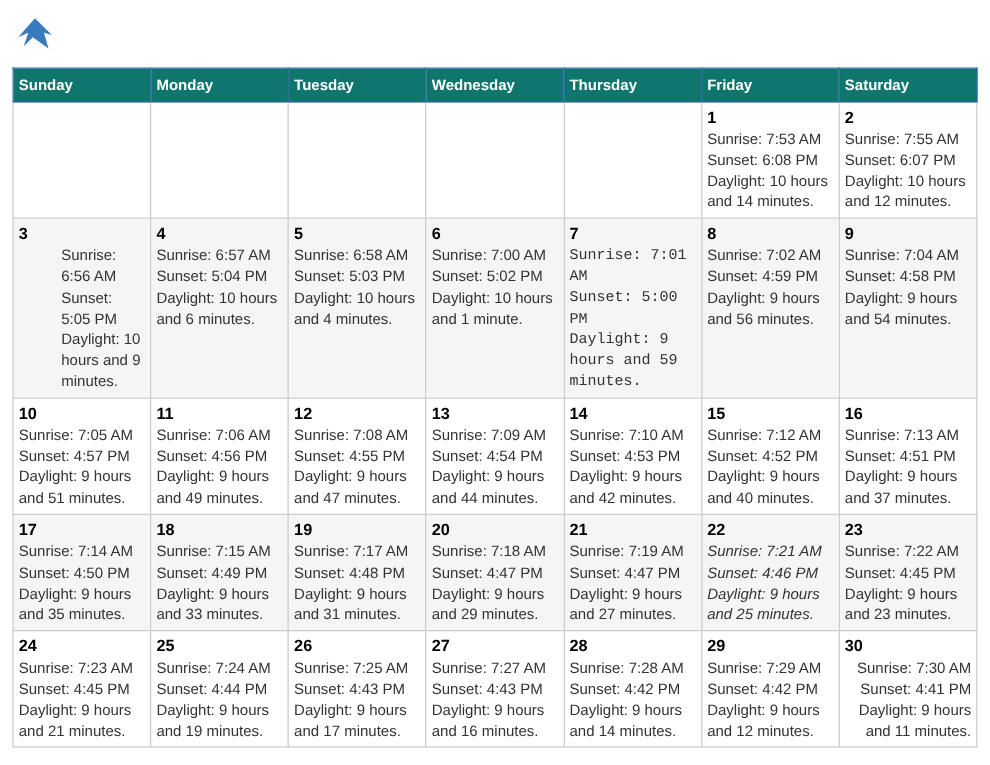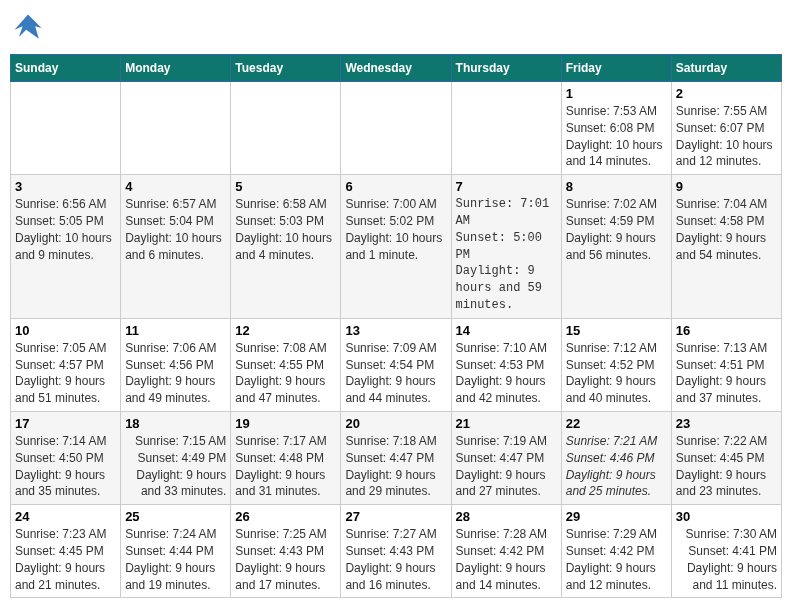--- a/index.html
+++ b/index.html
@@ -130,21 +130,21 @@
         <td>
           <div class="day-num">2</div>
           <div class="day-info" style="white-space: pre-line;">Sunrise: 7:55 AM
 Sunset: 6:07 PM
 Daylight: 10 hours and 12 minutes.</div>
         </td>
       </tr>
       <tr>
         <td>
           <div class="day-num">3</div>
-          <div class="day-info" style="white-space: pre-line;">Sunrise: 6:56 AM
+          <div class="day-info" style="white-space: pre-line; margin-left: 34px;">Sunrise: 6:56 AM
 Sunset: 5:05 PM
 Daylight: 10 hours and 9 minutes.</div>
         </td>
         <td>
           <div class="day-num">4</div>
           <div class="day-info" style="white-space: pre-line;">Sunrise: 6:57 AM
 Sunset: 5:04 PM
 Daylight: 10 hours and 6 minutes.</div>
         </td>
         <td>
@@ -224,21 +224,21 @@
       </tr>
       <tr>
         <td>
           <div class="day-num">17</div>
           <div class="day-info" style="white-space: pre-line;">Sunrise: 7:14 AM
 Sunset: 4:50 PM
 Daylight: 9 hours and 35 minutes.</div>
         </td>
         <td>
           <div class="day-num">18</div>
-          <div class="day-info" style="white-space: pre-line; text-align: right;">Sunrise: 7:15 AM
+          <div class="day-info" style="white-space: pre-line;">Sunrise: 7:15 AM
 Sunset: 4:49 PM
 Daylight: 9 hours and 33 minutes.</div>
         </td>
         <td>
           <div class="day-num">19</div>
           <div class="day-info" style="white-space: pre-line;">Sunrise: 7:17 AM
 Sunset: 4:48 PM
 Daylight: 9 hours and 31 minutes.</div>
         </td>
         <td>

